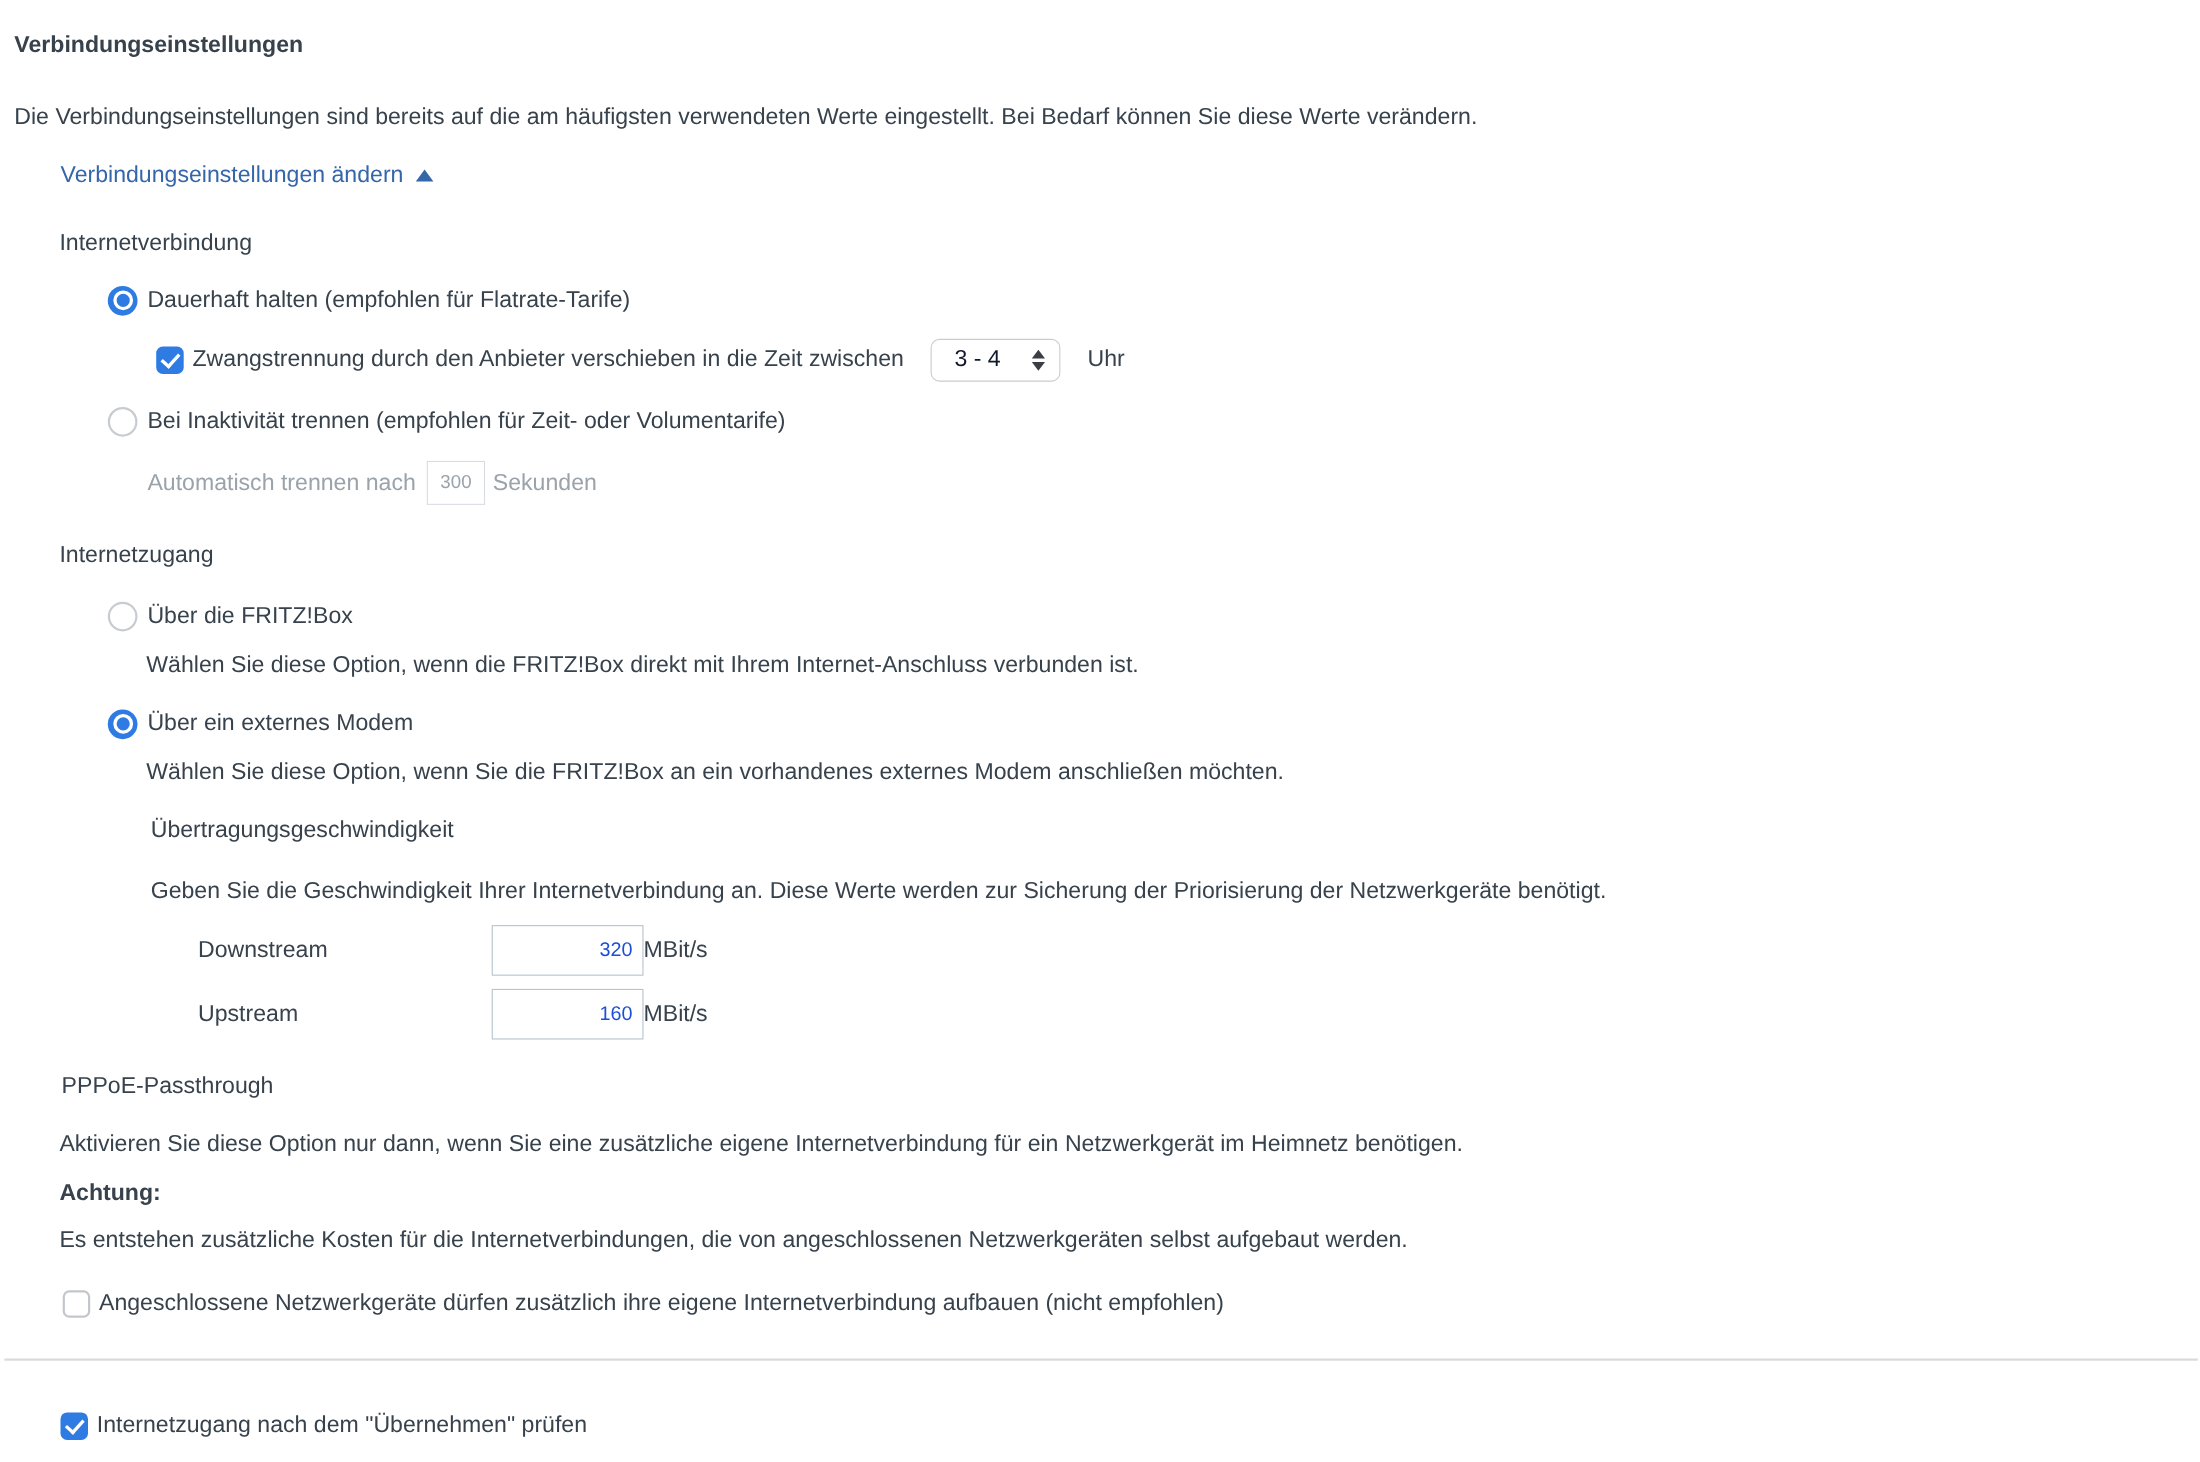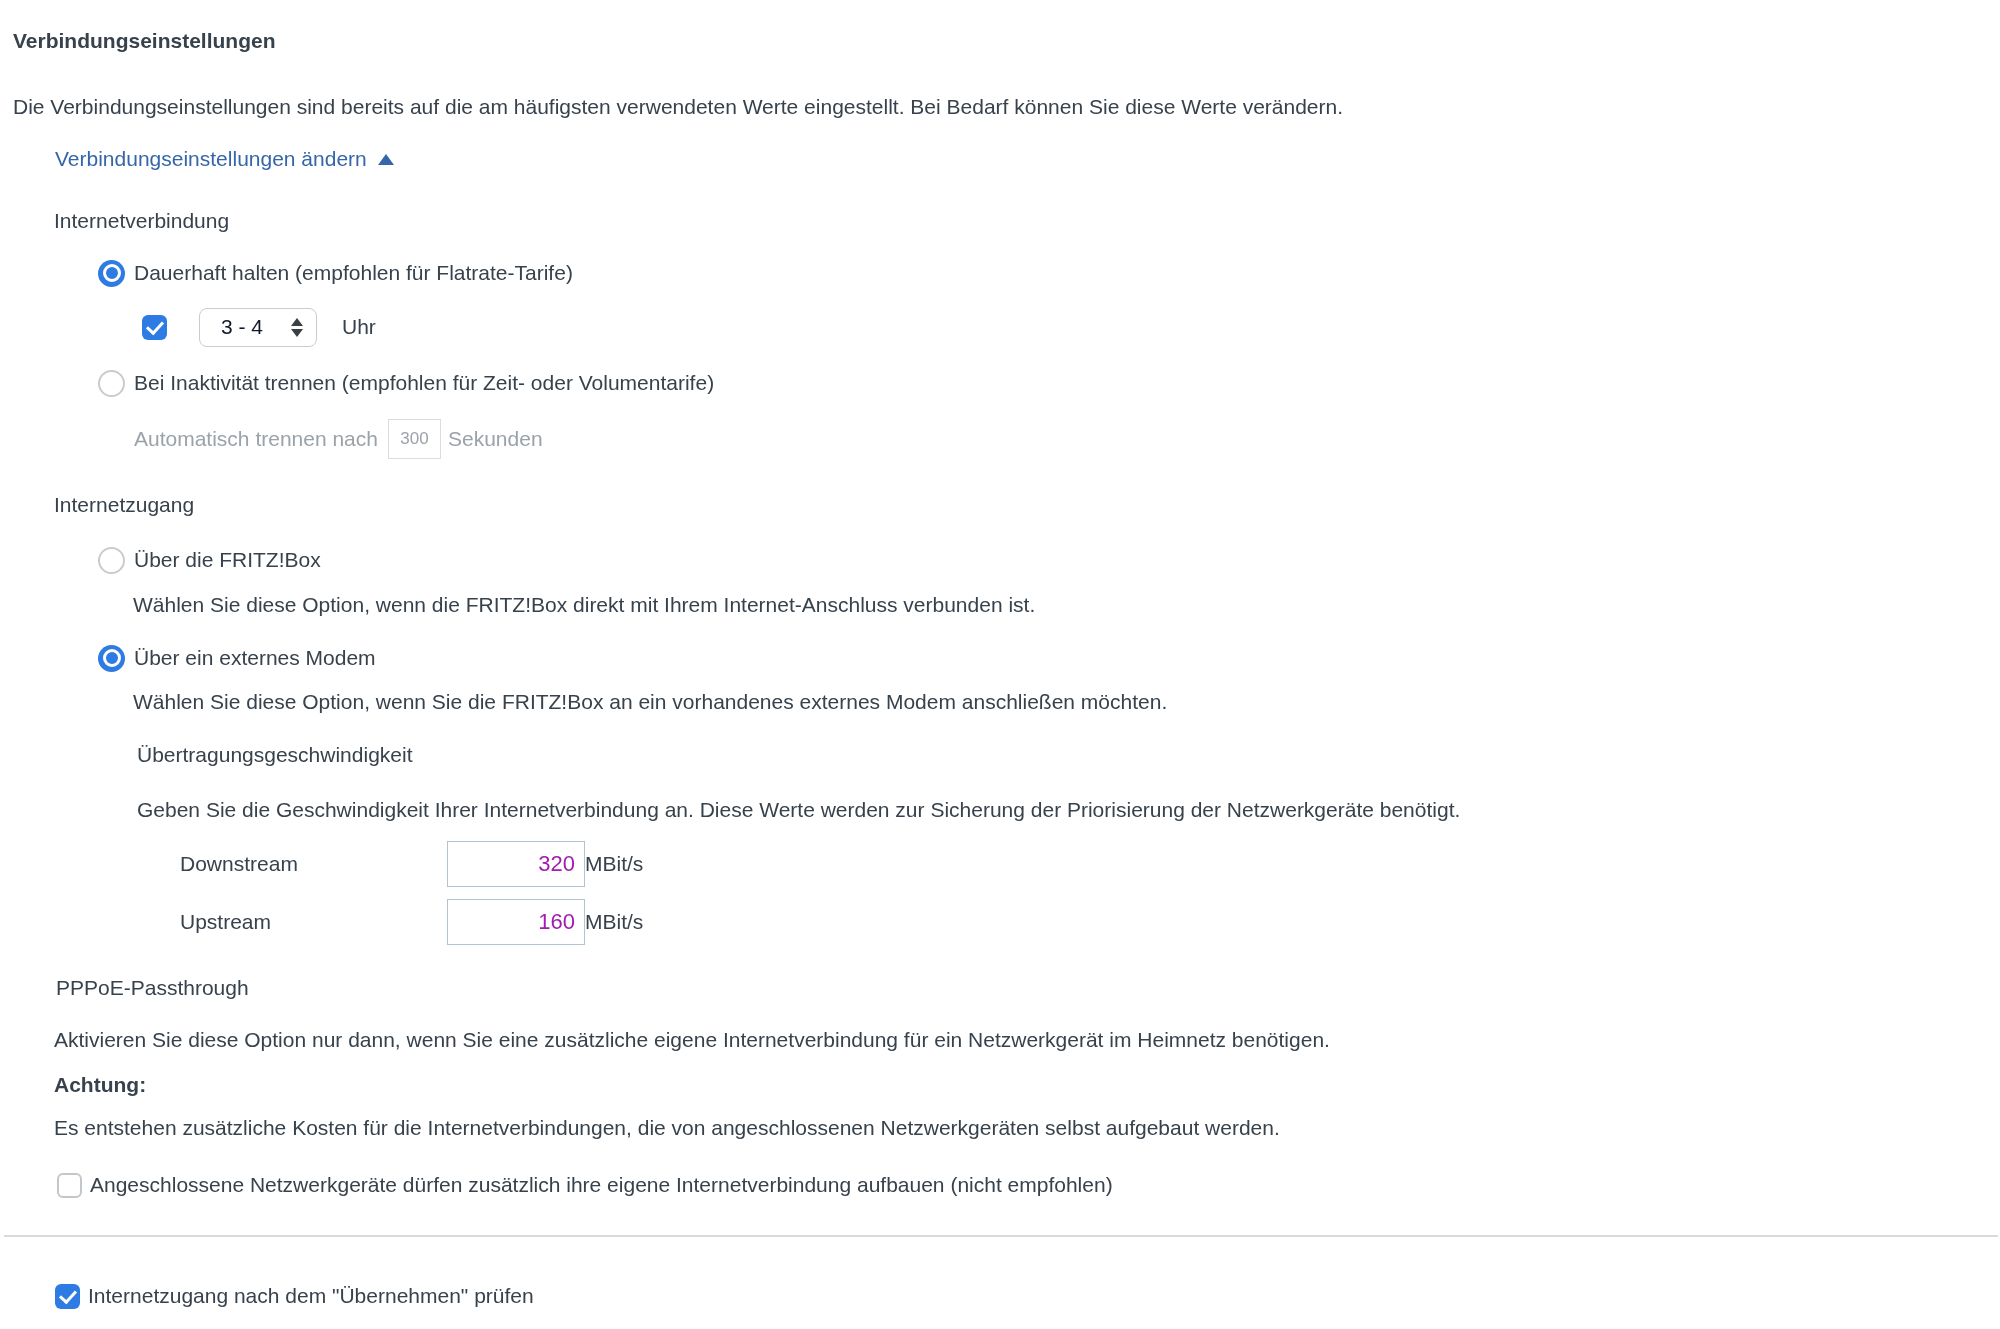--- a/index.html
+++ b/index.html
@@ -101,21 +101,21 @@
   .spinner .down {
     width:0; height:0;
     border-left:6px solid transparent; border-right:6px solid transparent;
     border-top:8px solid #3a3f44;
   }
   .uhr { margin-left:25px; }
 
   
   input.num {
     font-family:"Liberation Sans", sans-serif;
-    font-size:22px; color:#a21caf;
+    font-size:18px; color:#1d4ed8;
     width:138px; height:46px;
     border:1px solid #b4c4ce; border-radius:0;
     text-align:right; padding-right:9px;
     background:#fff; outline:none;
   }
   input.num-disabled {
     font-family:"Liberation Sans", sans-serif;
     font-size:17px; color:#9aa2aa;
     width:53px; height:40px;
     border:1px solid #d9dde1;
@@ -141,20 +141,21 @@
 
   <div class="txt r-h1">Internetverbindung</div>
 
   <div class="row r-radio1">
     <span class="radio on"></span>
     <span>Dauerhaft halten (empfohlen für Flatrate-Tarife)</span>
   </div>
 
   <div class="row r-zwang">
     <span class="cbx on"></span>
+    <span>Zwangstrennung durch den Anbieter verschieben in die Zeit zwischen</span>
     <span class="select">
       <span>3 - 4</span>
       <span class="spinner">
         <span class="up"></span>
         <span class="down"></span>
       </span>
     </span>
     <span class="uhr">Uhr</span>
   </div>
 

